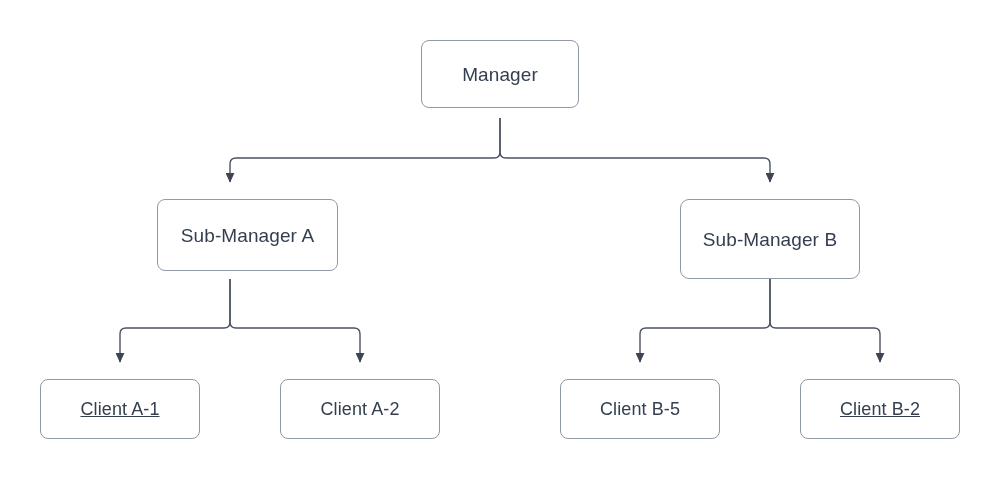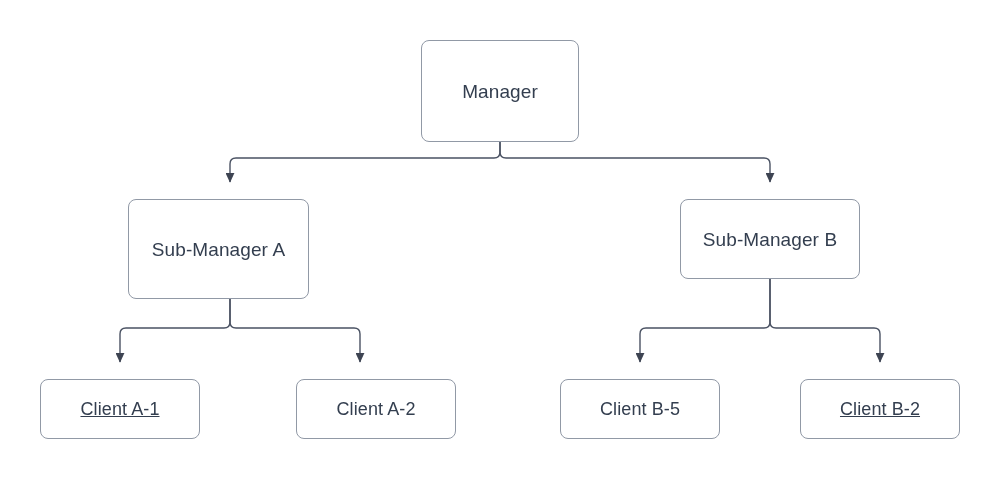--- a/index.html
+++ b/index.html
@@ -47,45 +47,46 @@
   .node-label {
     display: block;
     pointer-events: none;
   }
 
   
   .node--root {
     left: 421px;
     top: 40px;
     width: 158px;
-    height: 102px;
+    height: 68px;
   }
   
   .node--mid-a {
-    left: 128px;
+    left: 157px;
     top: 199px;
     width: 181px;
-    height: 100px;
+    height: 72px;
     align-items: center;
   }
   .node--mid-b {
     left: 680px;
     top: 199px;
     width: 180px;
     height: 80px;
+    border-radius: 9px;
   }
   
   .node--leaf {
     top: 379px;
     width: 160px;
     height: 60px;
     font-size: 18px;
   }
   .node--leaf-a1 { left: 40px; text-decoration: underline; }
-  .node--leaf-a2 { left: 296px; }
+  .node--leaf-a2 { left: 280px; }
   .node--leaf-b1 { left: 560px; }
   .node--leaf-b2 { left: 800px; text-decoration: underline; }
 </style>
 </head>
 <body>
 
 <div id="diagram-canvas">
 
   <svg id="edge-layer" width="1000" height="480" viewBox="0 0 1000 480" xmlns="http://www.w3.org/2000/svg">
     <defs>

